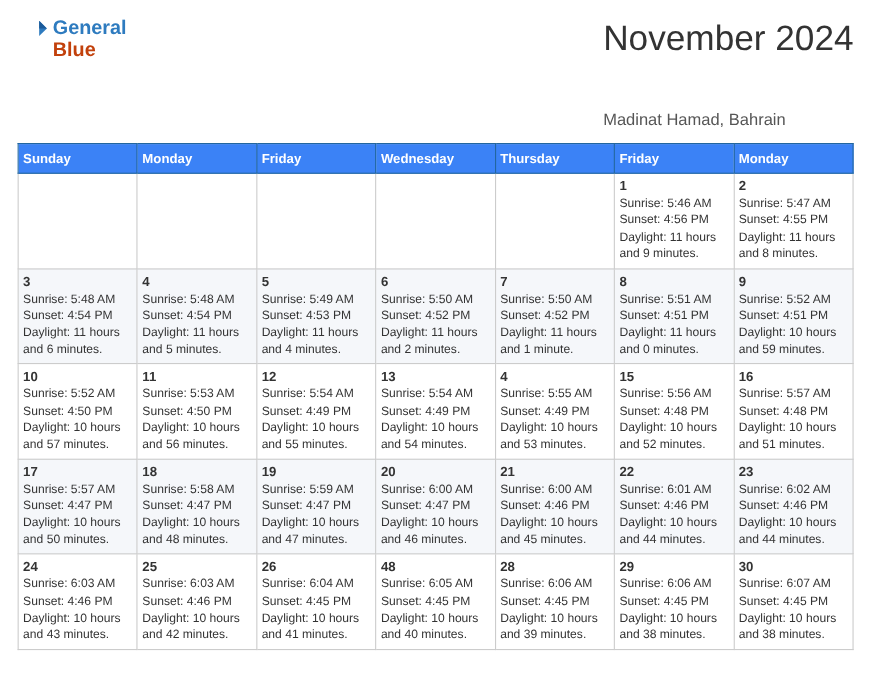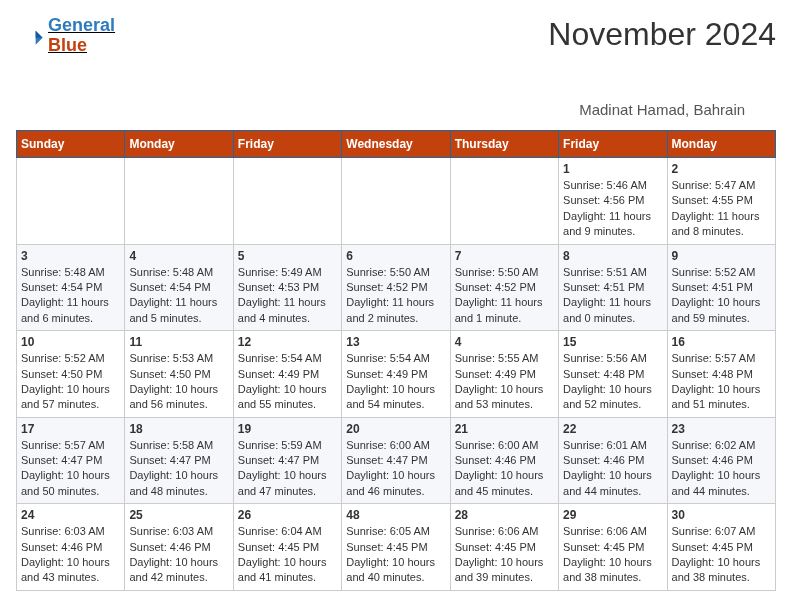--- a/index.html
+++ b/index.html
@@ -11,57 +11,56 @@
       padding: 16px;
     }
     .header {
       display: flex;
       justify-content: space-between;
       align-items: flex-start;
       margin-bottom: 12px;
     }
     .logo {
       display: flex;
-      align-items: flex-end;
+      align-items: flex-start;
       gap: 4px;
-      text-decoration: underline;
     }
     .logo-text {
       font-size: 18px;
       font-weight: bold;
       color: #333;
       line-height: 1.1;
     }
     .logo-text span {
       color: #2e7bbf;
     }
     .logo-icon {
       width: 28px;
       height: 28px;
     }
     .title-block {
-      text-align: center;
+      text-align: left;
     }
     .month-title {
       font-size: 32px;
       font-weight: normal;
       color: #333;
     }
     .location {
       font-size: 15px;
       color: #555;
       margin-top: 48px;
     }
     table {
       width: 100%;
       border-collapse: collapse;
       font-size: 11px;
     }
     thead tr th {
-      background-color: #c2410c;
+      background-color: #3b82f6;
       color: #fff;
       padding: 6px 4px;
       text-align: left;
       font-weight: bold;
       font-size: 12px;
       border: 1px solid #2266a0;
     }
     tbody tr td {
       border: 1px solid #ccc;
       vertical-align: top;

